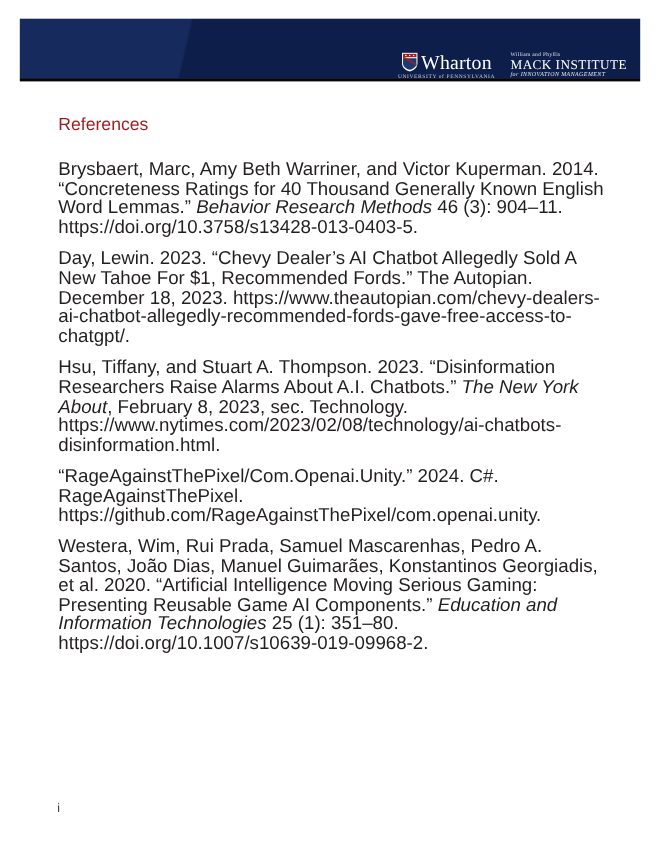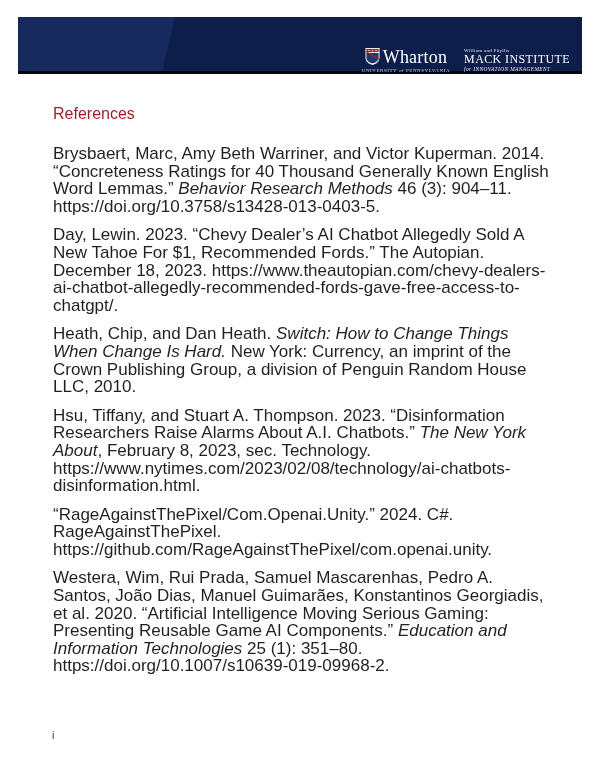--- a/index.html
+++ b/index.html
@@ -83,21 +83,20 @@
   </div>
 </div>
 
 <div class="content">
   <h1 class="page-title">References</h1>
 
   <p class="ref"><span>Brysbaert, Marc, Amy Beth Warriner, and Victor Kuperman. 2014. “Concreteness Ratings for 40 Thousand Generally Known English Word Lemmas.” </span><span class="it">Behavior Research Methods</span><span> 46 (3): 904–11. https://doi.org/10.3758/s13428-013-0403-5.</span></p>
 
   <p class="ref"><span>Day, Lewin. 2023. “Chevy Dealer’s AI Chatbot Allegedly Sold A New Tahoe For $1, Recommended Fords.” The Autopian. December 18, 2023. https://www.theautopian.com/chevy-dealers-ai-chatbot-allegedly-recommended-fords-gave-free-access-to-chatgpt/.</span></p>
 
-  <p class="ref"><span>Heath, Chip, and Dan Heath. </span><span class="it">Switch: How to Change Things When Change Is Hard.</span><span> New York: Currency, an imprint of the Crown Publishing Group, a division of Penguin Random House LLC, 2010.</span></p>
 
   <p class="ref"><span>Hsu, Tiffany, and Stuart A. Thompson. 2023. “Disinformation Researchers Raise Alarms About A.I. Chatbots.” </span><span class="it">The New York About</span><span>, February 8, 2023, sec. Technology. https://www.nytimes.com/2023/02/08/technology/ai-chatbots-disinformation.html.</span></p>
 
 
   <p class="ref"><span>“RageAgainstThePixel/Com.Openai.Unity.” 2024. C#. RageAgainstThePixel. https://github.com/RageAgainstThePixel/com.openai.unity.</span></p>
 
   <p class="ref"><span>Westera, Wim, Rui Prada, Samuel Mascarenhas, Pedro A. Santos, João Dias, Manuel Guimarães, Konstantinos Georgiadis, et al. 2020. “Artificial Intelligence Moving Serious Gaming: Presenting Reusable Game AI Components.” </span><span class="it">Education and Information Technologies</span><span> 25 (1): 351–80. https://doi.org/10.1007/s10639-019-09968-2.</span></p>
 </div>
 
 <div class="page-num">i</div>

